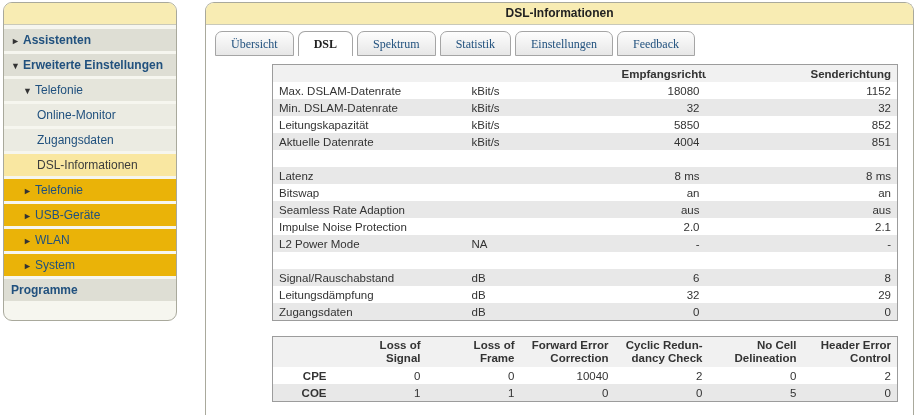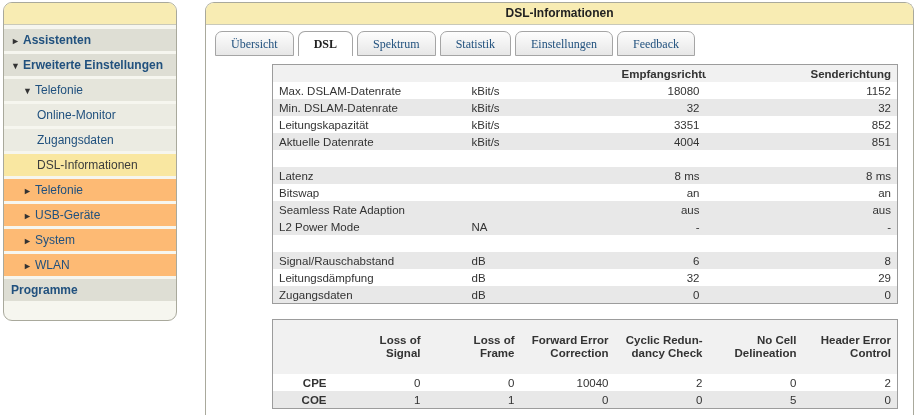--- a/index.html
+++ b/index.html
@@ -18,21 +18,21 @@
   .panel-head {
     height:21px; background:#F8ECB3; border-bottom:1px solid #C9C9B9;
   }
   .menu { padding-top:4px; }
   .mi {
     height:22px; line-height:22px; margin-bottom:3px;
     color:#21517E; white-space:nowrap; cursor:pointer;
   }
   .mi.bold { font-weight:bold; }
   .lvl1 { background:#DEDED4; padding-left:7px; }
-  .lvl2 { background:#fdba74; padding-left:19px; }
+  .lvl2 { background:#eab308; padding-left:19px; }
   .lvl2.open { background:#E5E5DB; }
   .lvl3 { background:#EBEBE2; padding-left:33px; }
   .mi.sel { background:#F9E7A1; color:#3C3C3C; }
   .arr { display:inline-block; width:12px; font-size:9px; color:#333; vertical-align:0; }
   
   .main {
     position:absolute; left:205px; top:2px; width:707px; height:418px;
     border:1px solid #A9A99C; border-bottom:none;
     border-radius:9px 9px 0 0; background:#fff; overflow:hidden;
   }
@@ -57,43 +57,43 @@
     font-size:11.5px; color:#333; border:1px solid #9C9C9C;
   }
   td, th { padding:0 6px; height:17px; overflow:hidden; white-space:nowrap; }
   tr.hdr { background:#F1F1F1; }
   tr.hdr td { font-weight:bold; }
   tr.gray { background:#E8E8E8; }
   tr.white { background:#FFFFFF;margin-left:48px; }
   .num { text-align:right; }
   #tbl2 { margin-top:15px; }
   #tbl2 th {
-    white-space:pre-line; line-height:13px; padding:14px 6px;
+    white-space:pre-line; line-height:13px; padding:2px 6px;
     text-align:right; vertical-align:bottom; font-weight:bold; height:auto;
     background:#F1F1F1;
   }
   #tbl2 th.lbl, #tbl2 td.lbl { text-align:right;font-weight:bold; }
   #tbl2 td { text-align:right; }
 </style>
 </head>
 <body>
 
 <div class="sidebar">
   <div class="panel-head"></div>
   <div class="menu">
       <div class="mi lvl1 bold"><span class="arr">►</span><span>Assistenten</span></div>
       <div class="mi lvl1 bold"><span class="arr">▼</span><span>Erweiterte Einstellungen</span></div>
       <div class="mi lvl2 open"><span class="arr">▼</span><span>Telefonie</span></div>
       <div class="mi lvl3"><span>Online-Monitor</span></div>
       <div class="mi lvl3"><span>Zugangsdaten</span></div>
       <div class="mi lvl3 sel"><span>DSL-Informationen</span></div>
       <div class="mi lvl2"><span class="arr">►</span><span>Telefonie</span></div>
       <div class="mi lvl2"><span class="arr">►</span><span>USB-Geräte</span></div>
+      <div class="mi lvl2"><span class="arr">►</span><span>WLAN</span></div>
       <div class="mi lvl2"><span class="arr">►</span><span>System</span></div>
-      <div class="mi lvl2"><span class="arr">►</span><span>WLAN</span></div>
       <div class="mi lvl1 bold"><span>Programme</span></div>
     </div>
 </div>
 
 <div class="main">
   <div class="panel-head">DSL-Informationen</div>
   <div class="tabstrip"><div class="tab">Übersicht</div><div class="tab active">DSL</div><div class="tab">Spektrum</div><div class="tab">Statistik</div><div class="tab">Einstellungen</div><div class="tab">Feedback</div></div>
   <div class="content">
 
     <table id="tbl1">
@@ -118,21 +118,21 @@
           </tr>
           <tr class="gray">
             <td>Min. DSLAM-Datenrate</td>
             <td>kBit/s</td>
             <td class="num">32</td>
             <td class="num">32</td>
           </tr>
           <tr class="white">
             <td>Leitungskapazität</td>
             <td>kBit/s</td>
-            <td class="num">3351</td>
+            <td class="num">5850</td>
             <td class="num">852</td>
           </tr>
           <tr class="gray">
             <td>Aktuelle Datenrate</td>
             <td>kBit/s</td>
             <td class="num">4004</td>
             <td class="num">851</td>
           </tr>
           <tr class="white">
             <td></td>
@@ -150,20 +150,26 @@
             <td>Bitswap</td>
             <td></td>
             <td class="num">an</td>
             <td class="num">an</td>
           </tr>
           <tr class="gray">
             <td>Seamless Rate Adaption</td>
             <td></td>
             <td class="num">aus</td>
             <td class="num">aus</td>
+          </tr>
+          <tr class="white">
+            <td>Impulse Noise Protection</td>
+            <td></td>
+            <td class="num">2.0</td>
+            <td class="num">2.1</td>
           </tr>
           <tr class="gray">
             <td>L2 Power Mode</td>
             <td>NA</td>
             <td class="num">-</td>
             <td class="num">-</td>
           </tr>
           <tr class="white">
             <td></td>
             <td></td>

